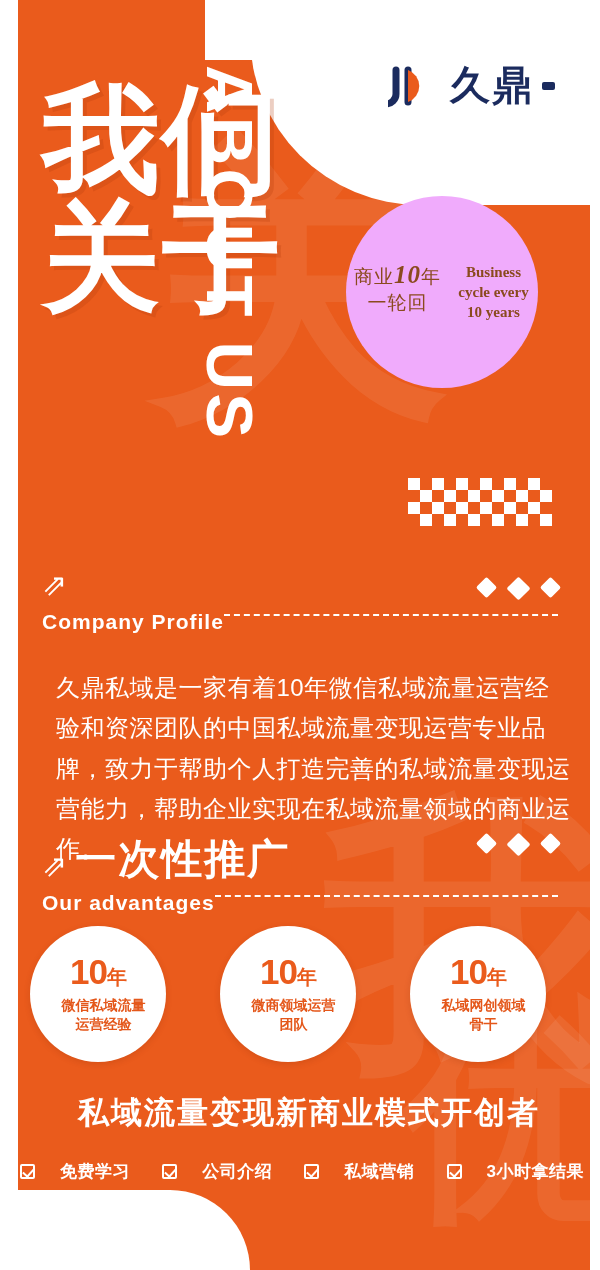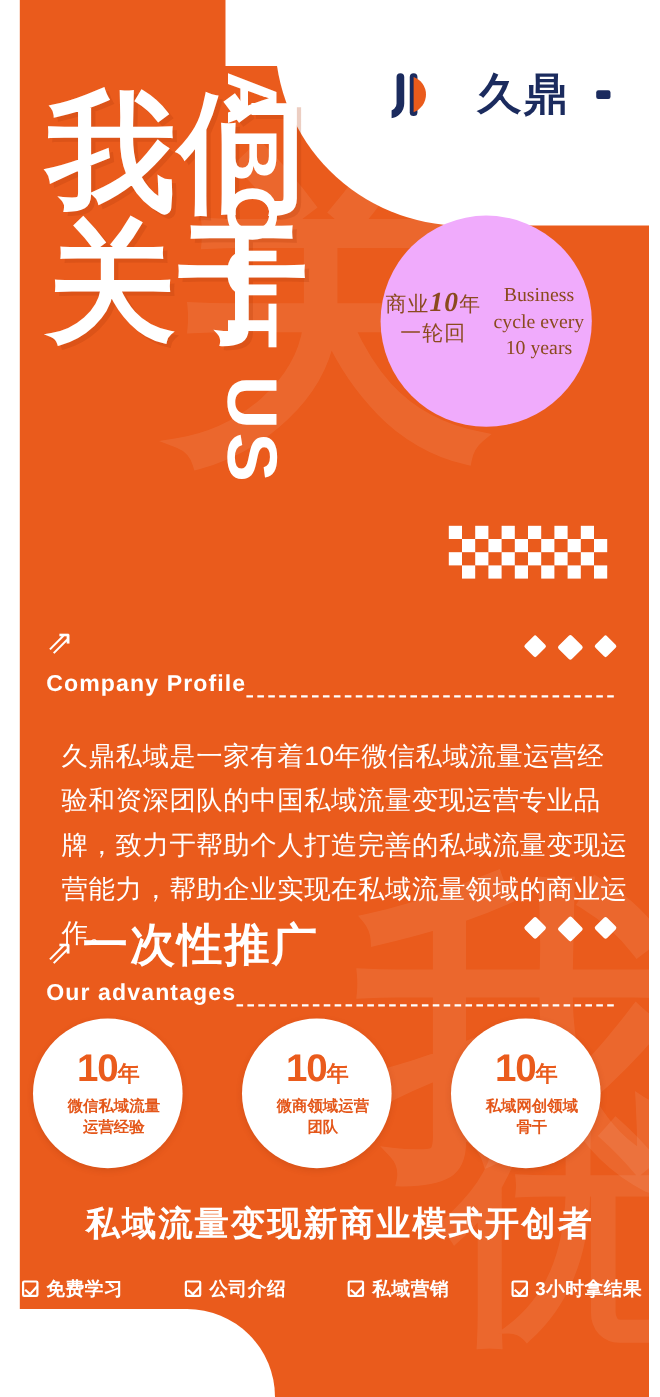--- a/index.html
+++ b/index.html
@@ -55,21 +55,21 @@
     position: absolute; left: 0; bottom: 0;
     width: 250px; height: 80px;
     background: #ffffff;
     border-top-right-radius: 90px;
     z-index: 5;
   }
 
   
   .logo {
     position: absolute; right: 45px; top: 58px; z-index: 8;
-    display: flex; align-items: center; gap: 22px;
+    display: flex; align-items: center; gap: 6px;
   }
   .logo-mark { display: block; }
   .logo-text {
     font-size: 40px; font-weight: 800; color: #1b2b5e; letter-spacing: 2px;
     font-family: "Liberation Serif", serif;
   }
   .logo-sub {
     font-size: 10px; color: #1b2b5e; writing-mode: vertical-rl;
     letter-spacing: 1px; line-height: 1.1; margin-left: 2px;
     background: #1b2b5e; color: #fff; padding: 2px 1px; border-radius: 2px;
@@ -102,21 +102,21 @@
     align-items: center; justify-content: space-between;
     text-align: center;
   }
   .cc-line1 {
     font-family: "Liberation Serif", serif;
     font-size: 19px; color: #8a4a1e; letter-spacing: 1px; margin-bottom: 7px;
   }
   .cc-line1 b { font-size: 25px; font-style: italic; }
   .cc-line2 {
     font-family: "Liberation Serif", serif;
-    font-size: 18px; color: #8a4a1e; line-height: 1.35;
+    font-size: 15px; color: #8a4a1e; line-height: 1.35; font-weight: bold;
   }
 
   
   .dot-grid {
     position: absolute; right: 48px; top: 478px; z-index: 7;
     display: grid; grid-template-columns: repeat(12, 12px); gap: 0;
   }
   .dot-grid i {
     display: block; width: 12px; height: 12px;
     background: transparent;
@@ -124,21 +124,21 @@
   .dot-grid i.on { background: #ffffff; }
 
   
   .sec { position: absolute; z-index: 7; left: 42px; }
   .sec-head { display: flex; align-items: flex-end; gap: 8px; }
   .sec-arrow { font-size: 30px; color: #ffffff; line-height: 1; transform: translateY(-6px); }
   .sec-title {
     font-size: 41px; font-weight: 900; color: #ffffff; letter-spacing: 2px;
   }
   .sec-sub-row {
-    display: flex; align-items: flex-end; margin-top: 4px;
+    display: flex; align-items: flex-start; margin-top: 4px;
   }
   .sec-sub {
     font-size: 21px; font-weight: 700; color: #ffffff; letter-spacing: 1px;
   }
   .dash {
     flex: 1; height: 0;
     border-top: 2px dashed #ffffff;
     margin-top: 4px;
   }
   .diamonds {
@@ -183,21 +183,21 @@
   .slogan {
     position: absolute; left: 0; right: 0; top: 1092px; z-index: 7;
     text-align: center; color: #ffffff;
     font-size: 31px; font-weight: 900; letter-spacing: 2px; padding-left: 18px;
   }
 
   .checks {
     position: absolute; left: 20px; right: 16px; top: 1160px; z-index: 7;
     display: flex; justify-content: space-between; align-items: center;
   }
-  .chk { display: flex; align-items: center; gap: 7px; color: #ffffff; }
+  .chk { display: flex; align-items: center; gap: 25px; color: #ffffff; }
   .chk-box {
     width: 15px; height: 15px; border: 2px solid #ffffff; border-radius: 2px;
     position: relative; flex: none;
   }
   .chk-box:after {
     content: ""; position: absolute; left: 3px; top: 0px;
     width: 5px; height: 9px; border: solid #ffffff;
     border-width: 0 2px 2px 0; transform: rotate(42deg);
   }
   .chk-label { font-size: 17px; font-weight: 700; letter-spacing: 0.5px; }

